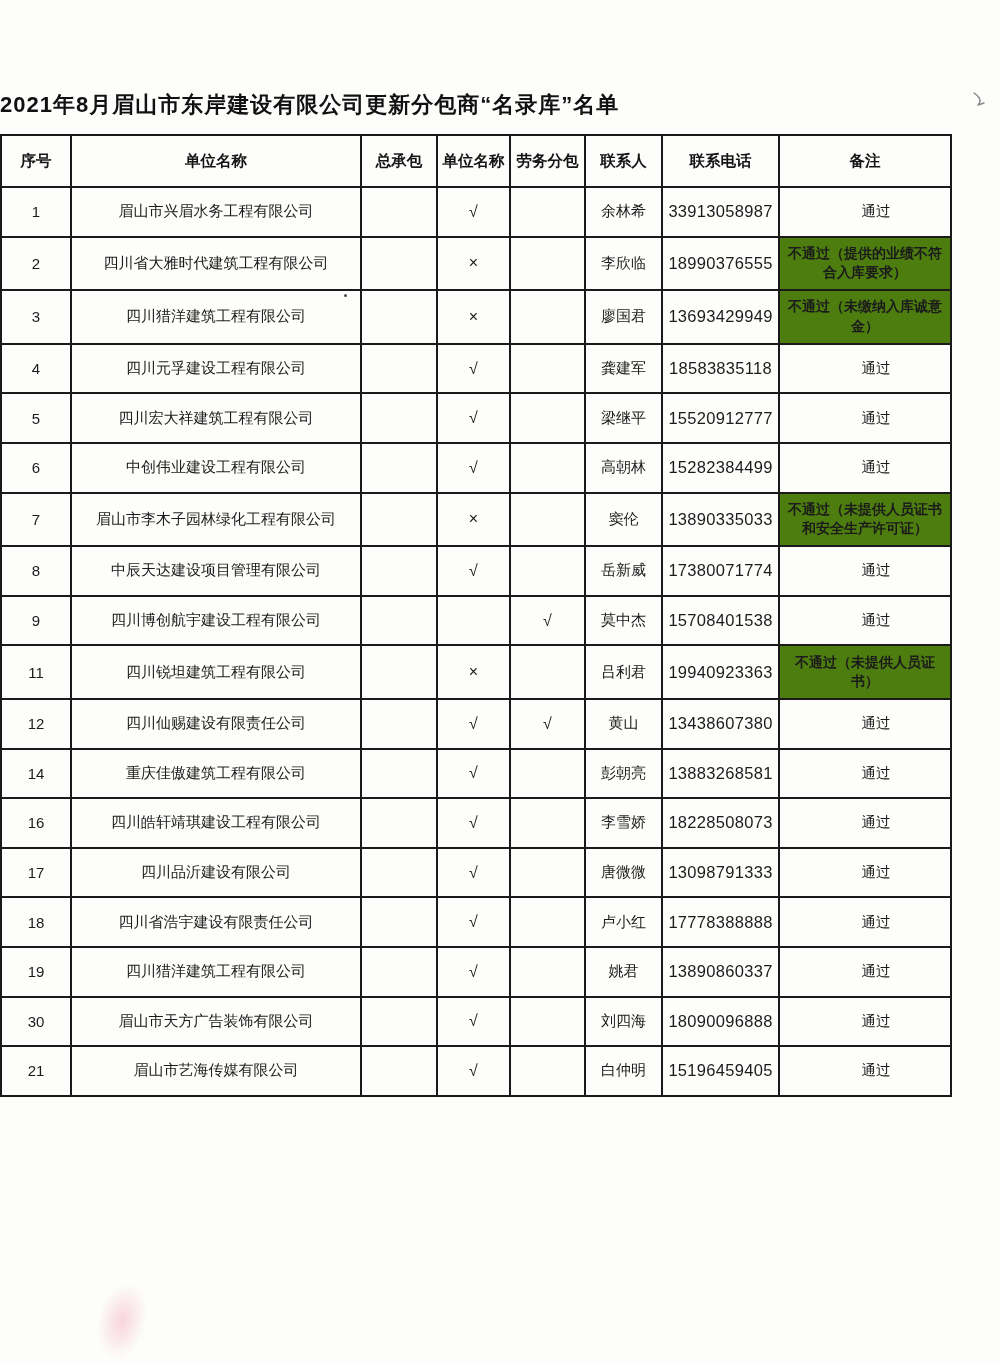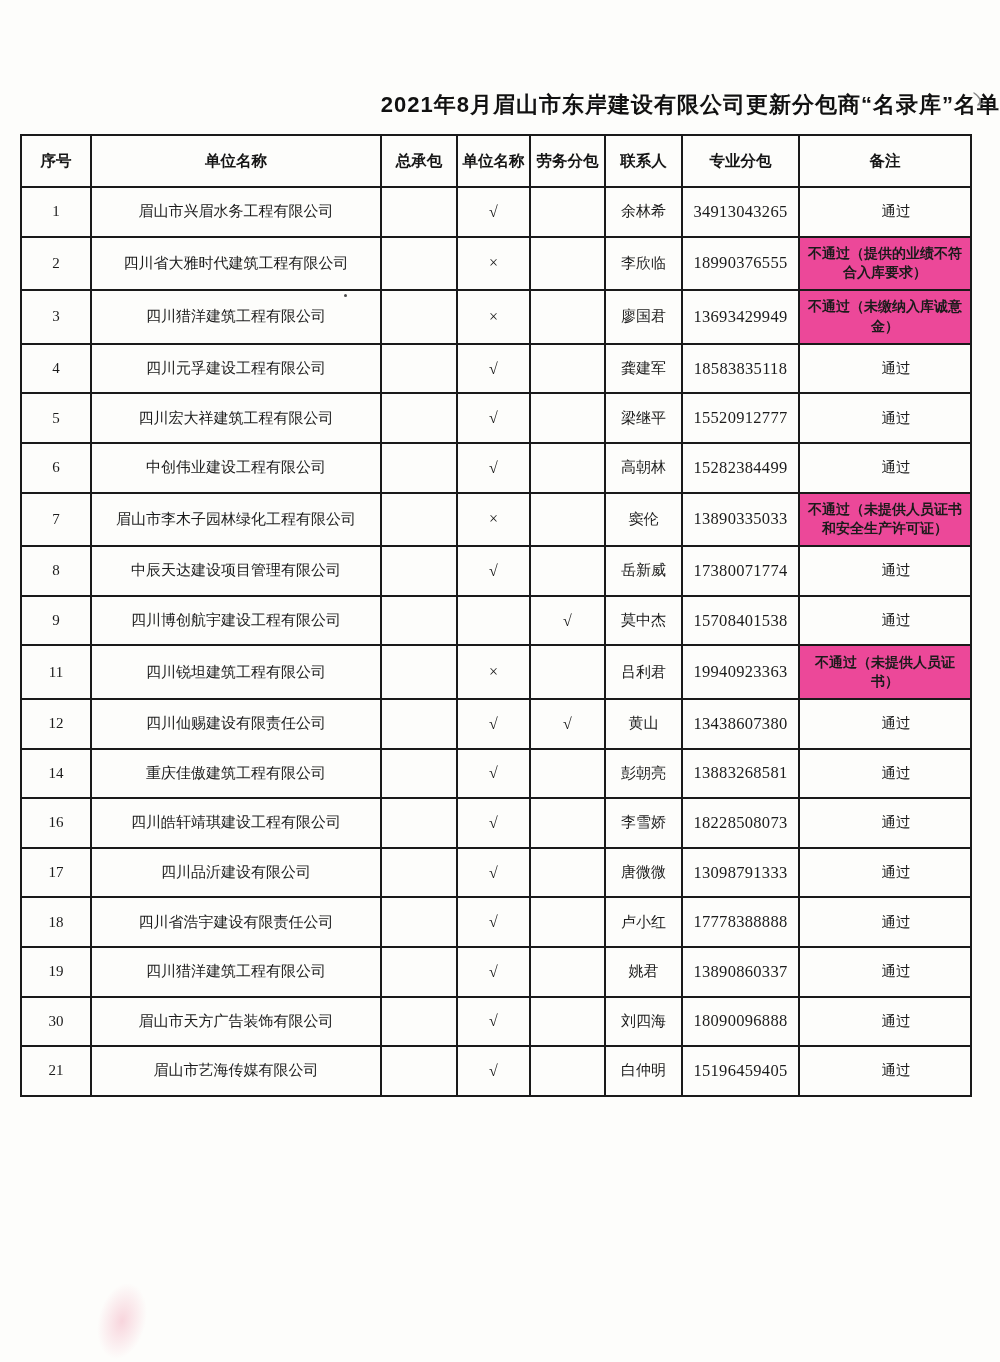--- a/index.html
+++ b/index.html
@@ -13,34 +13,33 @@
     background: #fdfdfb;
     font-family: "Liberation Sans", sans-serif;
     color: #1b1b1b;
     overflow: hidden;
   }
   .doc-title {
     position: absolute;
     top: 90px;
     left: 0;
     width: 1000px;
-    text-align: right;
+    text-align: left;
     font-size: 22px;
     font-weight: 700;
     letter-spacing: 1px;
     color: #111;
   }
   table.roster {
     position: absolute;
-    left: 20px;
+    left: 0;
     top: 134px;
     width: 950px;
     border-collapse: collapse;
     table-layout: fixed;
-    font-family: Liberation Serif, serif;
   }
   .roster th, .roster td {
     border: 2px solid #1a1a1a;
     text-align: center;
     vertical-align: middle;
     padding: 0 2px;
     overflow: hidden;
   }
   .roster th {
     height: 50px;
@@ -50,21 +49,21 @@
   }
   .roster td {
     height: 47.6px;
     font-size: 15px;
   }
   td.cell-company { font-size: 15px; }
   td.cell-phone { font-size: 16.5px; letter-spacing: 0.3px; }
   td.cell-check { font-size: 16px; }
   td.cell-remark { font-size: 14.5px; padding-left: 24px; }
   td.cell-remark.hl {
-    background: #ec4899;
+    background: #4d7c0f;
     font-size: 14px;
     line-height: 1.4;
     padding: 2px 5px;
     font-weight: 600;
   }
   
   .pen-mark {
     position: absolute;
     left: 970px;
     top: 90px;
@@ -105,33 +104,33 @@
     <col style="width:172px">
   </colgroup>
   <thead>
     <tr>
       <th>序号</th>
       <th>单位名称</th>
       <th>总承包</th>
       <th>单位名称</th>
       <th>劳务分包</th>
       <th>联系人</th>
-      <th>专业分包</th>
+      <th>联系电话</th>
       <th>备注</th>
     </tr>
   </thead>
   <tbody>
   <tr>
     <td>1</td>
     <td class="cell-company">眉山市兴眉水务工程有限公司</td>
     <td class="cell-check"></td>
     <td class="cell-check">√</td>
     <td class="cell-check"></td>
     <td>余林希</td>
-    <td class="cell-phone">34913043265</td>
+    <td class="cell-phone">33913058987</td>
     <td class="cell-remark">通过</td>
   </tr>
 
   <tr>
     <td>2</td>
     <td class="cell-company">四川省大雅时代建筑工程有限公司</td>
     <td class="cell-check"></td>
     <td class="cell-check">×</td>
     <td class="cell-check"></td>
     <td>李欣临</td>

